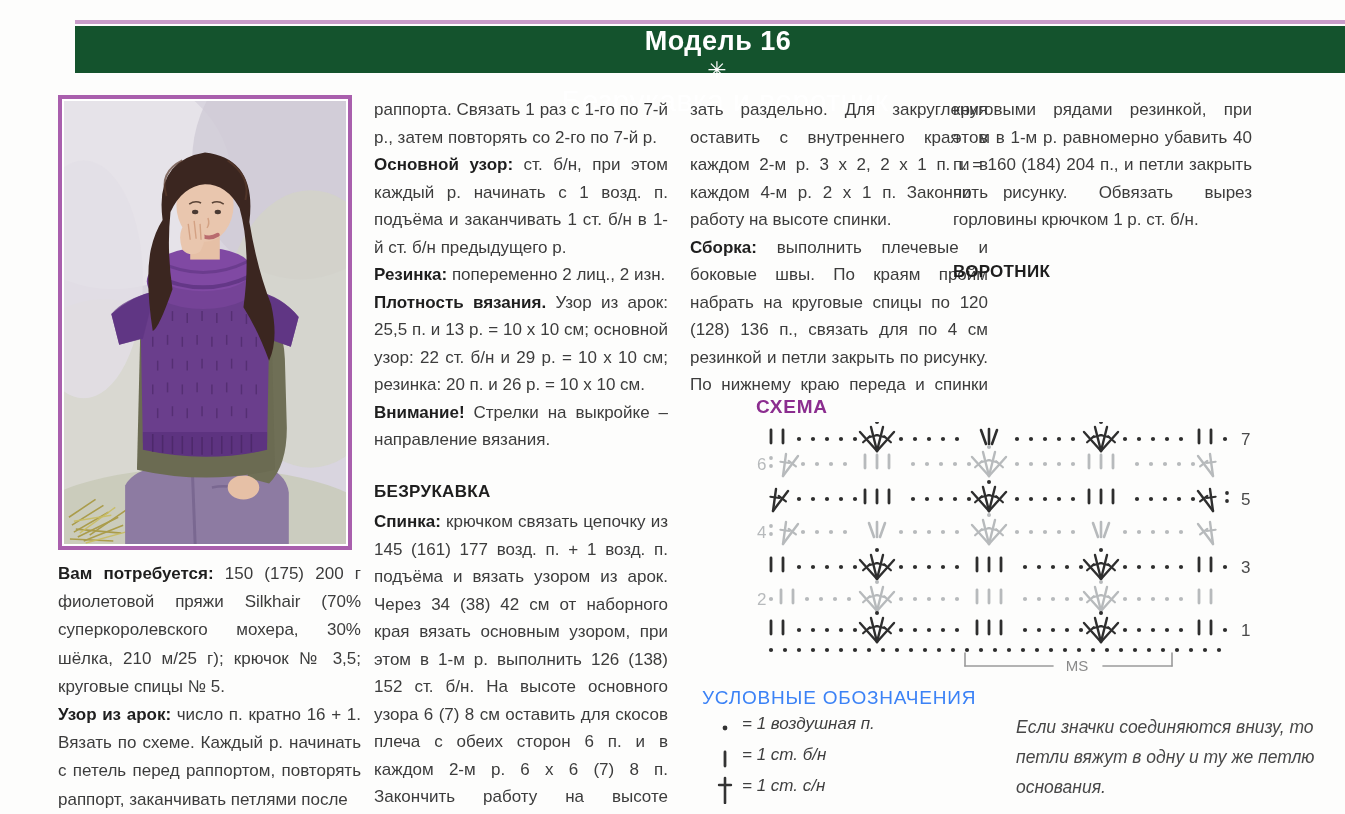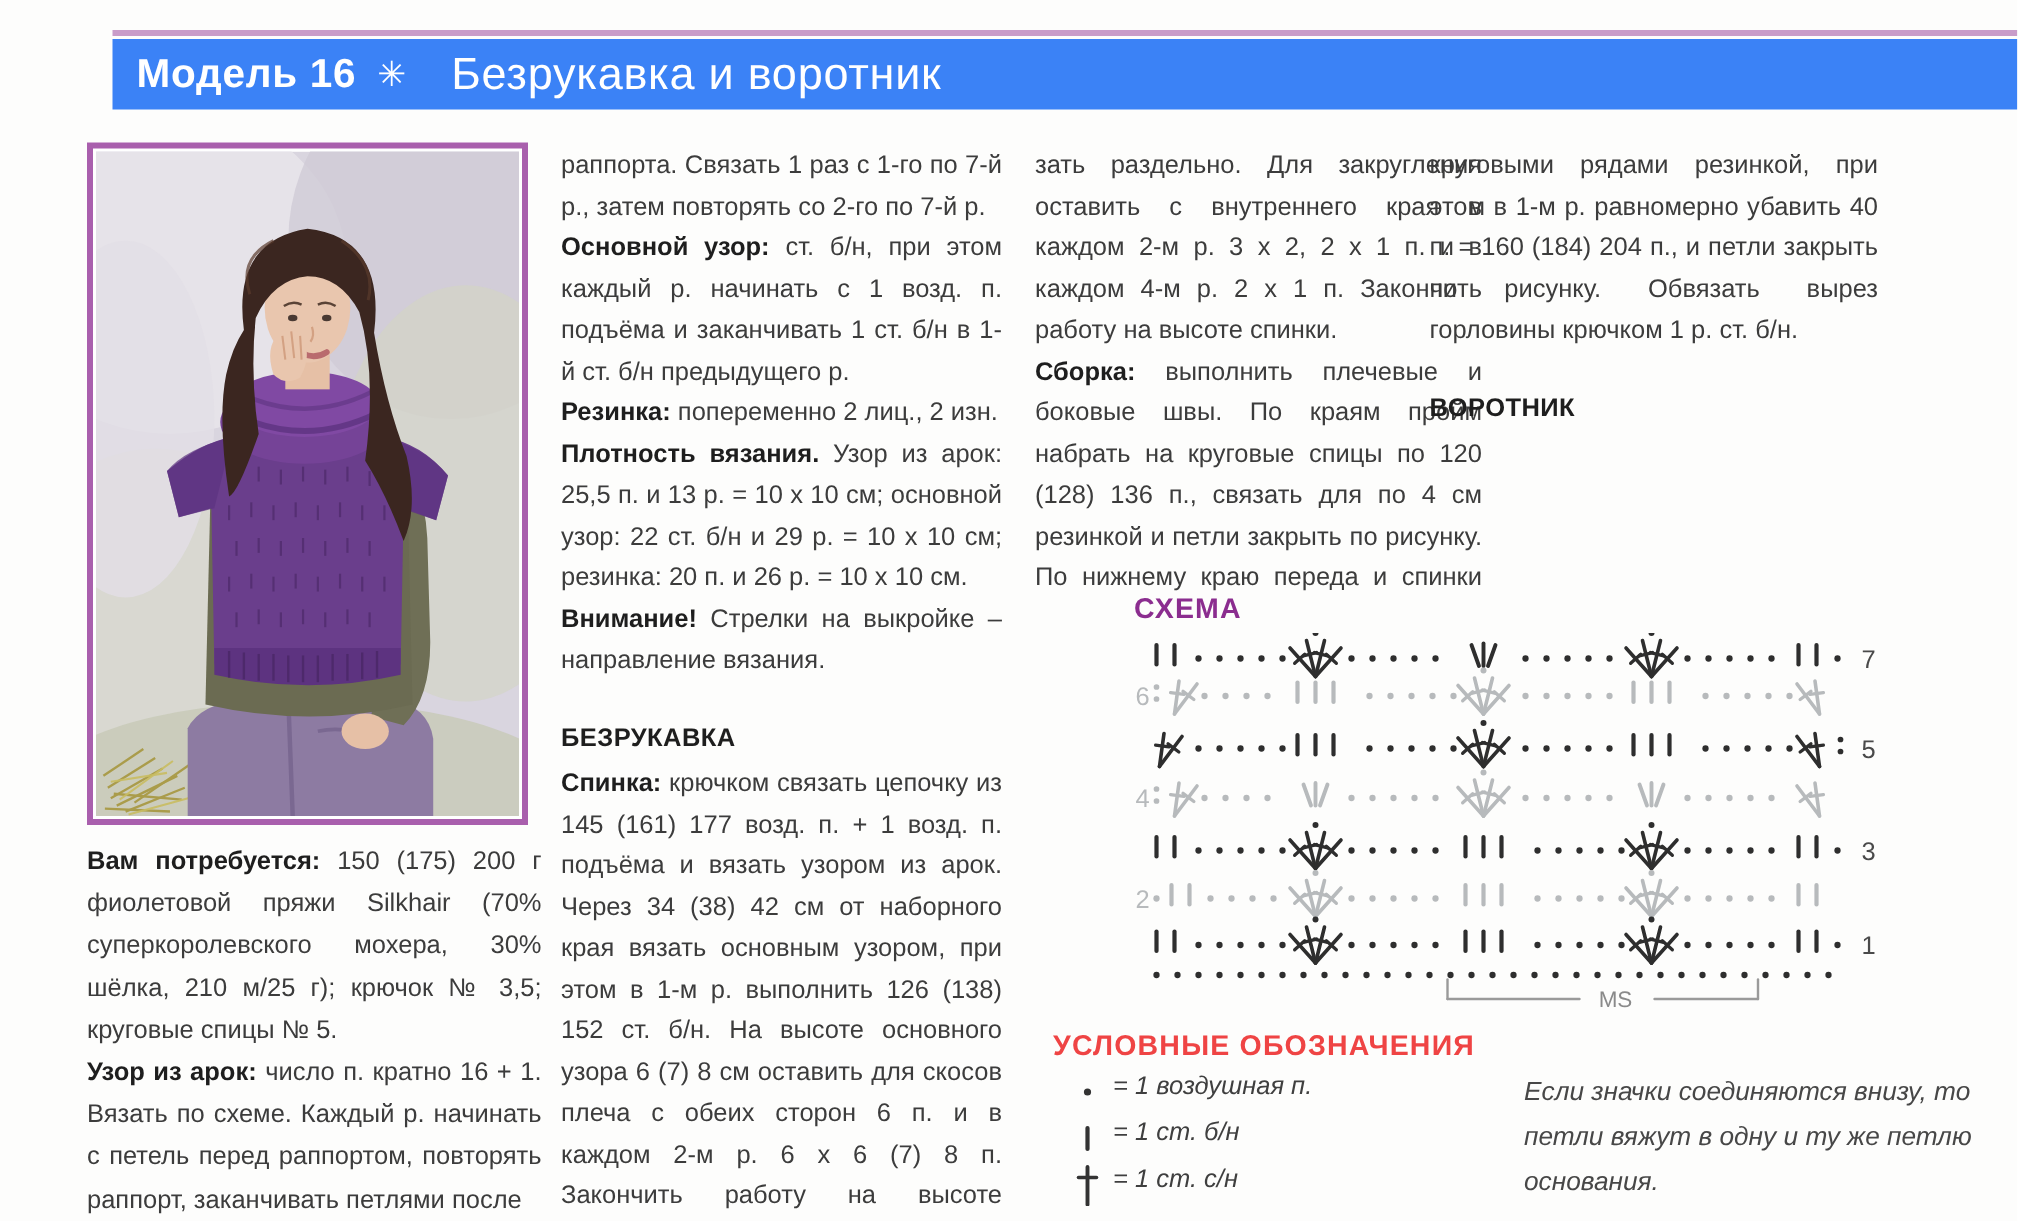--- a/index.html
+++ b/index.html
@@ -1,21 +1,21 @@
 <!DOCTYPE html>
 <html><head>
 <meta charset="utf-8">
 <style>
   html,body{margin:0;padding:0;background:#ffffff;}
   .page{position:relative;width:1345px;height:814px;background:#fdfdfc;overflow:hidden;
         font-family:"Liberation Sans",sans-serif;color:#3b3b3b;}
   
   .top-rule{position:absolute;left:75px;top:20px;width:1270px;height:4px;background:#c99cc9;}
-  .header-bar{position:absolute;left:75px;top:26px;width:1270px;height:47px;background:#3b82f6;
-              color:#fff;display:flex;align-items:center;box-sizing:border-box;padding-left:16px;}
+  .header-bar{position:absolute;left:75px;top:26px;width:1270px;height:47px;background:#14532d;
+              color:#fff;display:flex;align-items:center;box-sizing:border-box;padding-left:16px;flex-direction:column;}
   .header-bar .model{font-size:27px;font-weight:bold;letter-spacing:.5px;}
   .header-bar .star{font-size:23px;margin:0 16px 0 14px;}
   .header-bar .title{font-size:30px;font-weight:normal;margin-left:14px;letter-spacing:.5px;}
   
   .photo{position:absolute;left:58px;top:95px;width:294px;height:455px;box-sizing:border-box;
          border:4px solid #a95fad;background:#fff;padding:2px;}
   .photo svg{display:block;width:100%;height:100%;}
   
   .col{position:absolute;font-size:17px;line-height:27.5px;text-align:justify;color:#3c3c3c;}
   .col p{margin:0;}
@@ -24,21 +24,21 @@
   .col1{left:58px;top:560px;width:303px;height:254px;overflow:hidden;line-height:28.2px;}
   .col2{left:374px;top:96px;width:294px;height:718px;overflow:hidden;}
   .col2 .subhead{}
   .col3{left:690px;top:96px;width:298px;height:300px;overflow:hidden;}
   .col4{left:953px;top:96px;width:299px;height:300px;}
   
   .schema-title{position:absolute;left:756px;top:396px;color:#8b2d8f;font-weight:bold;
                 font-size:19px;letter-spacing:.8px;}
   .chart{position:absolute;left:755px;top:422px;width:510px;height:255px;}
   
-  .legend-title{position:absolute;left:702px;top:687px;color:#ef4444;font-weight:bold;
+  .legend-title{position:absolute;left:702px;top:687px;color:#3b82f6;font-weight:normal;
                 font-size:19px;letter-spacing:.8px;}
   .legend-items{position:absolute;left:708px;top:714px;width:290px;}
   .legend-row{display:flex;align-items:flex-start;height:31px;}
   .legend-sym{width:34px;display:flex;justify-content:center;align-items:center;}
   .legend-text{font-style:italic;font-size:17px;color:#3f3f3f;}
   .legend-note{position:absolute;left:1016px;top:712px;width:302px;font-style:italic;
                font-size:17.5px;line-height:30px;color:#474747;text-align:left;}
 </style>
 </head>
 <body>

